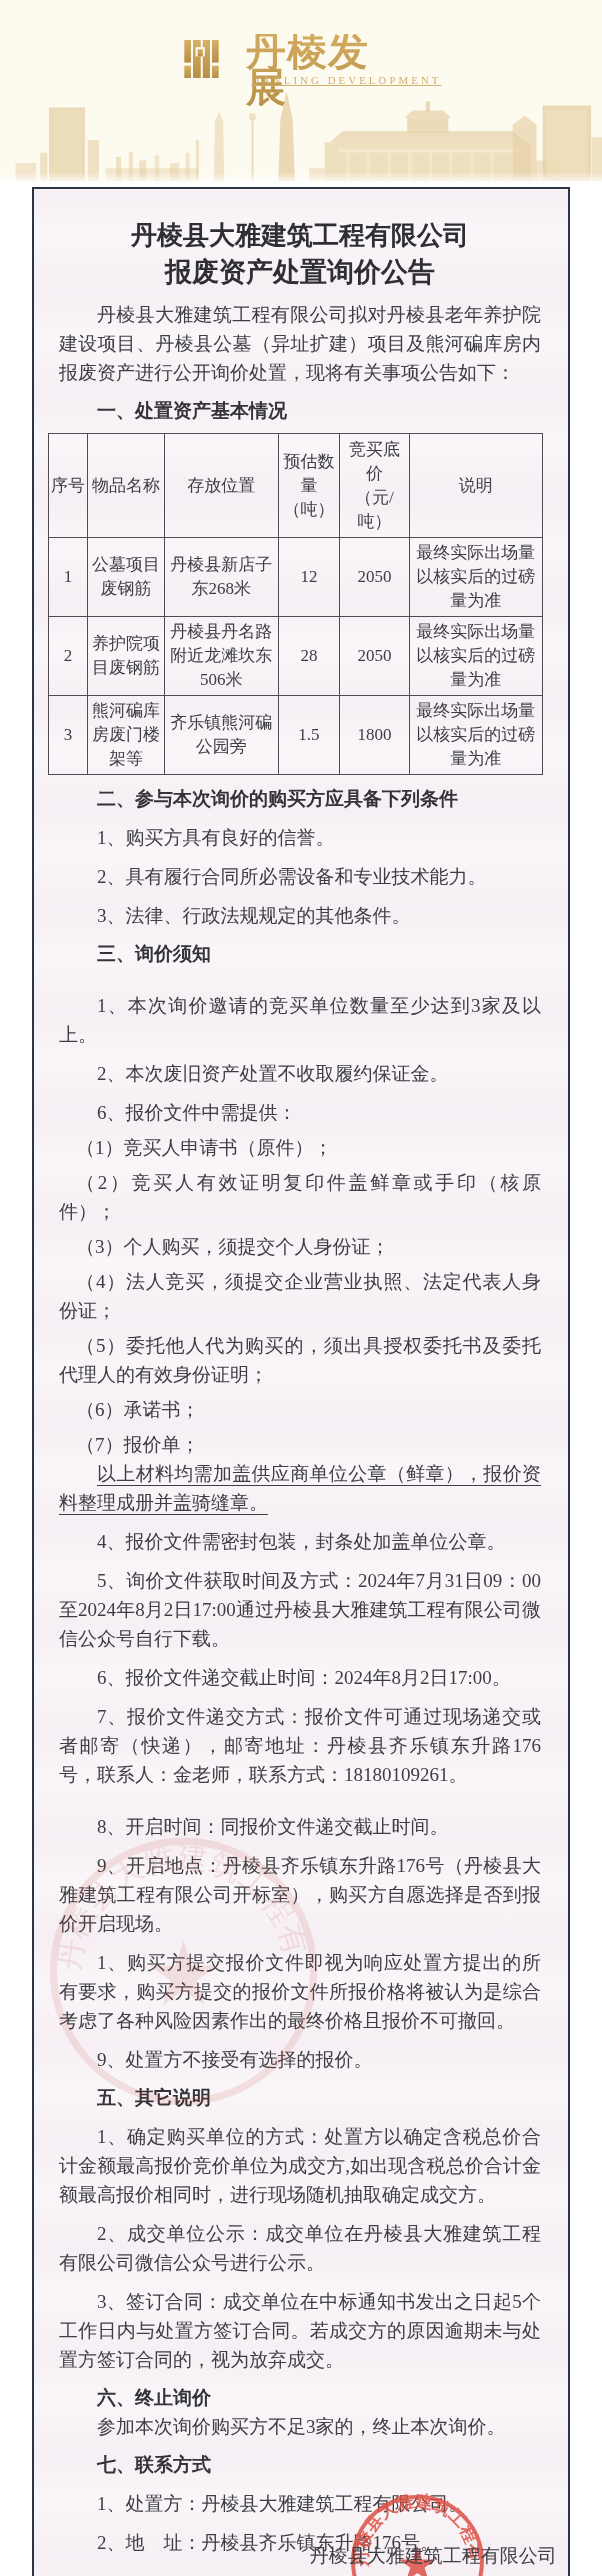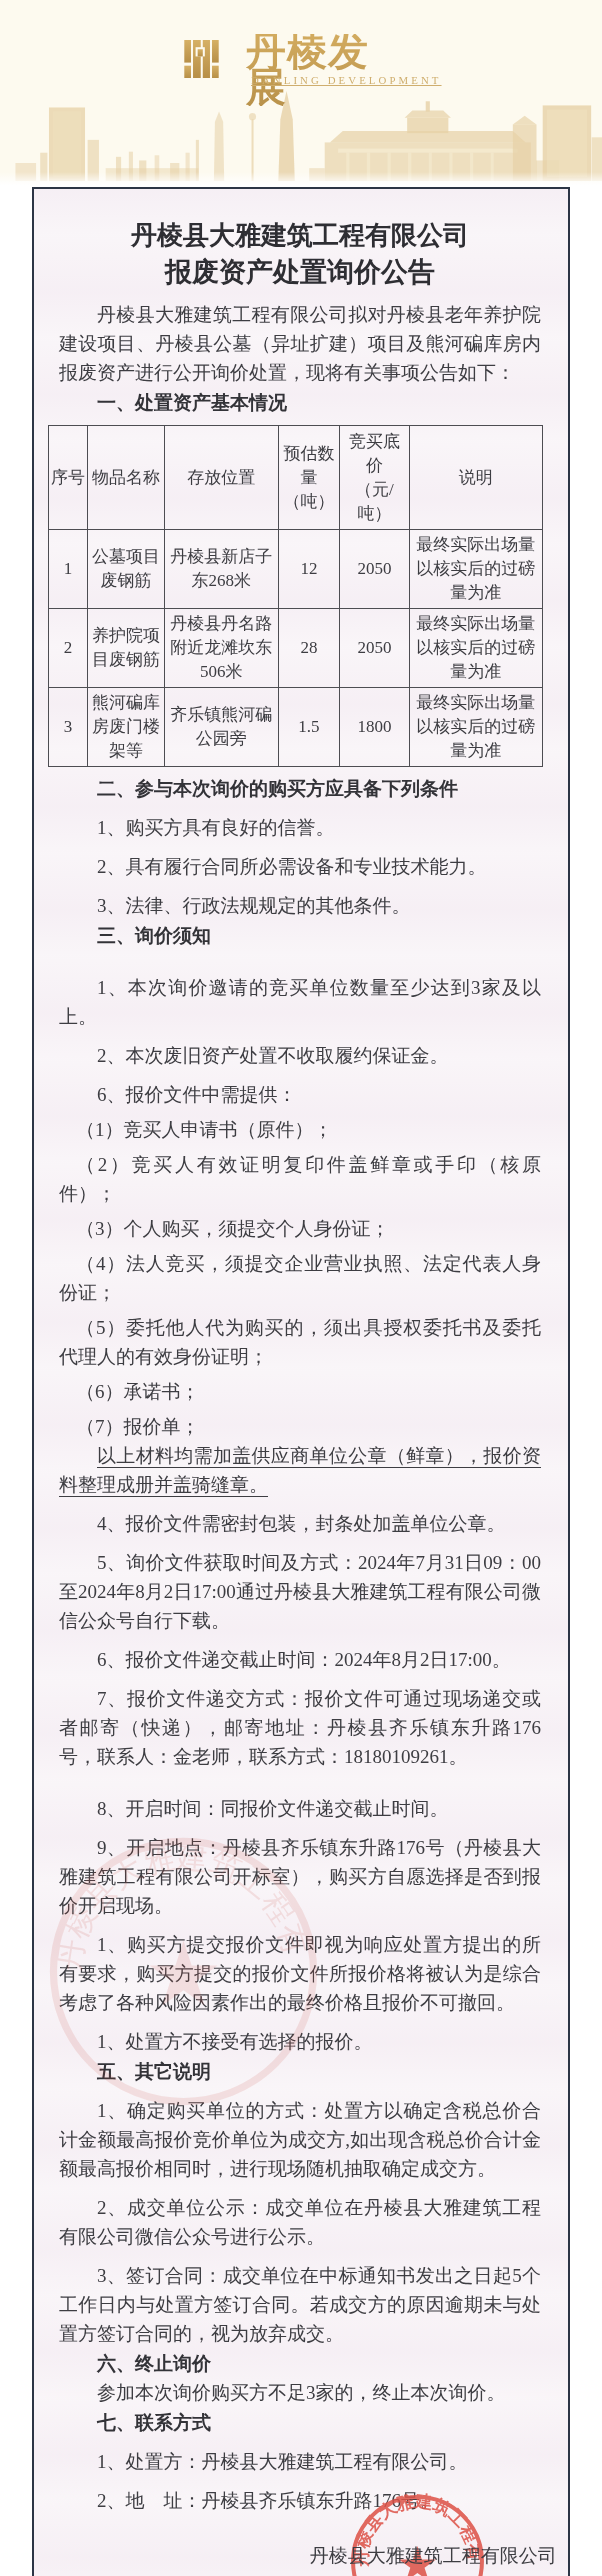--- a/index.html
+++ b/index.html
@@ -23,21 +23,21 @@
   .doc{position:absolute;left:32px;top:187px;width:534px;height:2904px;border:2.1px solid #2c3545;background:#ffffff;}
   .scan{position:relative;width:100%;height:2502px;overflow:hidden;
     background:#f9f5f8;
     background-image:repeating-linear-gradient(180deg,rgba(240,228,238,.35) 0px,rgba(252,250,252,.1) 46px,rgba(240,228,238,.35) 103px);
     padding:0 27px 0 25px;box-sizing:border-box;color:#3d3d42;}
   .titles{padding-top:29px;text-align:center;}
   .t1{font-size:26px;font-weight:bold;color:#2e2e33;line-height:36px;margin:0;}
   .t2{font-size:27px;font-weight:bold;color:#2e2e33;line-height:36px;margin:0;}
   .body-text{margin-top:10.3px;font-size:19px;line-height:29px;text-align:justify;}
   .body-text p{margin:0;}
-  .body-text p.h{font-weight:bold;color:#333338;text-indent:2em;margin-top:1px;}
+  .body-text p.h{font-weight:bold;color:#333338;text-indent:2em;margin-top:9px;}
   .body-text p.p{text-indent:2em;}
   .body-text p.sub{text-indent:0.9em;margin-top:6px;font-family:Liberation Serif, serif;}
   .body-text p.item{margin-top:10px;}
   .body-text p.gap{margin-top:23px;}
   .ul-text{text-decoration:underline;text-decoration-thickness:1px;text-underline-offset:4.6px;}
   
   table.assets{border-collapse:collapse;width:calc(100% + 13.4px);margin:8.2px 0 7.2px -11.3px;
     font-size:17px;color:#3d3d42;table-layout:fixed;}
   table.assets th,table.assets td{border:1px solid #4d4d52;text-align:center;vertical-align:middle;
     padding:3.1px 2.1px;line-height:24px;font-weight:normal;}
@@ -204,21 +204,21 @@
         <p class="sub">（6）承诺书；</p>
         <p class="sub">（7）报价单；</p>
         <p class="p"><span class="ul-text">以上材料均需加盖供应商单位公章（鲜章），报价资料整理成册并盖骑缝章。</span></p>
         <p class="p item">4、报价文件需密封包装，封条处加盖单位公章。</p>
         <p class="p item">5、询价文件获取时间及方式：2024年7月31日09：00至2024年8月2日17:00通过丹棱县大雅建筑工程有限公司微信公众号自行下载。</p>
         <p class="p item">6、报价文件递交截止时间：2024年8月2日17:00。</p>
         <p class="p item">7、报价文件递交方式：报价文件可通过现场递交或者邮寄（快递），邮寄地址：丹棱县齐乐镇东升路176号，联系人：金老师，联系方式：18180109261。</p>
         <p class="p gap">8、开启时间：同报价文件递交截止时间。</p>
         <p class="p item">9、开启地点：丹棱县齐乐镇东升路176号（丹棱县大雅建筑工程有限公司开标室），购买方自愿选择是否到报价开启现场。</p>
         <p class="p item">1、购买方提交报价文件即视为响应处置方提出的所有要求，购买方提交的报价文件所报价格将被认为是综合考虑了各种风险因素作出的最终价格且报价不可撤回。</p>
-        <p class="p item">1、处置方不接受有选择的报价。</p>
+        <p class="p item">9、处置方不接受有选择的报价。</p>
         <p class="h">五、其它说明</p>
         <p class="p item">1、确定购买单位的方式：处置方以确定含税总价合计金额最高报价竞价单位为成交方,如出现含税总价合计金额最高报价相同时，进行现场随机抽取确定成交方。</p>
         <p class="p item">2、成交单位公示：成交单位在丹棱县大雅建筑工程有限公司微信公众号进行公示。</p>
         <p class="p item">3、签订合同：成交单位在中标通知书发出之日起5个工作日内与处置方签订合同。若成交方的原因逾期未与处置方签订合同的，视为放弃成交。</p>
         <p class="h">六、终止询价</p>
         <p class="p">参加本次询价购买方不足3家的，终止本次询价。</p>
         <p class="h">七、联系方式</p>
         <p class="p item">1、处置方：丹棱县大雅建筑工程有限公司。</p>
         <p class="p item">2、地　址：丹棱县齐乐镇东升路176号。</p>
       </div>

